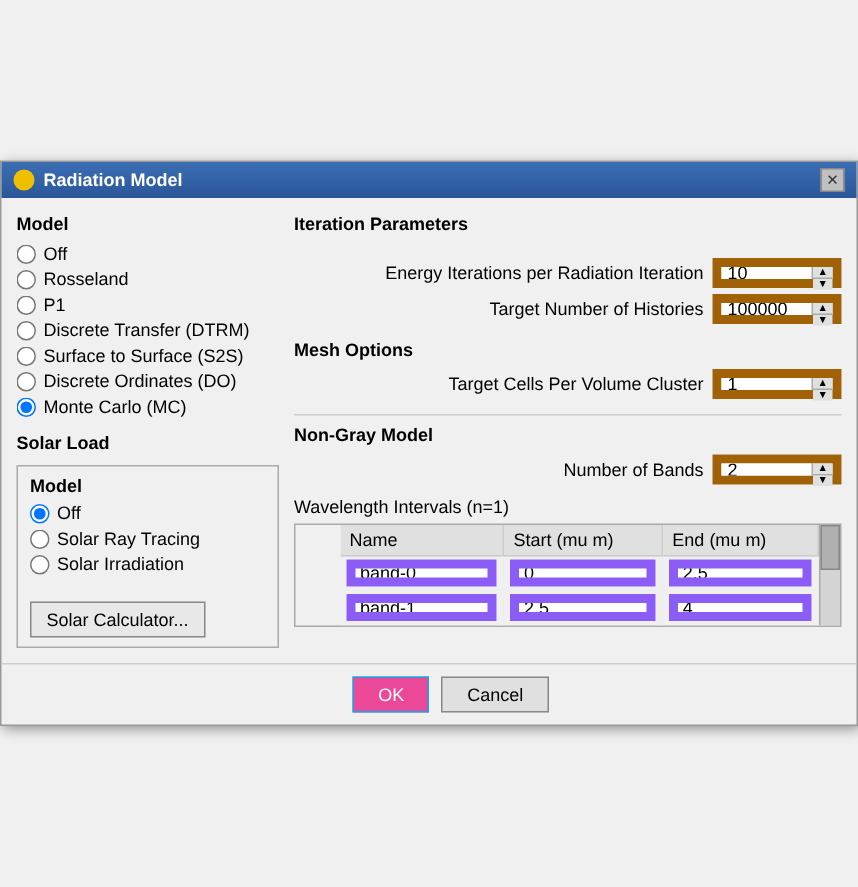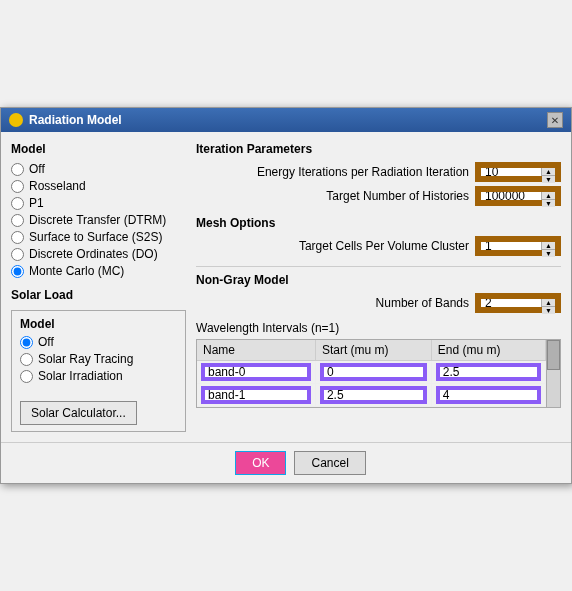--- a/index.html
+++ b/index.html
@@ -116,21 +116,21 @@
       border: 1px solid #888;
       cursor: pointer;
       font-size: 12px;
     }
     .iteration-section {
       margin-bottom: 10px;
     }
     .iter-title {
       font-weight: bold;
       font-size: 12px;
-      margin-bottom: 6px;
+      margin-bottom: 16px;
     }
     .param-row {
       display: flex;
       align-items: center;
       justify-content: flex-end;
       gap: 6px;
       margin-bottom: 4px;
     }
     .param-label {
       font-size: 12px;
@@ -198,20 +198,21 @@
       margin-bottom: 8px;
     }
     .wavelength-label {
       font-size: 12px;
       margin-bottom: 4px;
     }
     .table-container {
       border: 1px solid #aaa;
       overflow: hidden;
       position: relative;
+      padding-left: 30px;
     }
     .table-wrapper {
       overflow-y: auto;
       max-height: 120px;
     }
     table {
       width: 100%;
       border-collapse: collapse;
       font-size: 12px;
     }
@@ -226,21 +227,21 @@
       border-bottom: 1px solid #ccc;
       font-size: 12px;
     }
     table td {
       padding: 2px 4px;
       border-bottom: 1px solid #eee;
       border-right: 1px solid #eee;
     }
     table td input {
       width: 100%;
-      border: 4px solid #8b5cf6;
+      border: 6px solid #8b5cf6;
       background: white;
       font-size: 12px;
       padding: 1px 3px;
       outline: none;
       height: 18px;
     }
     .scrollbar-track {
       position: absolute;
       right: 0;
       top: 0;

